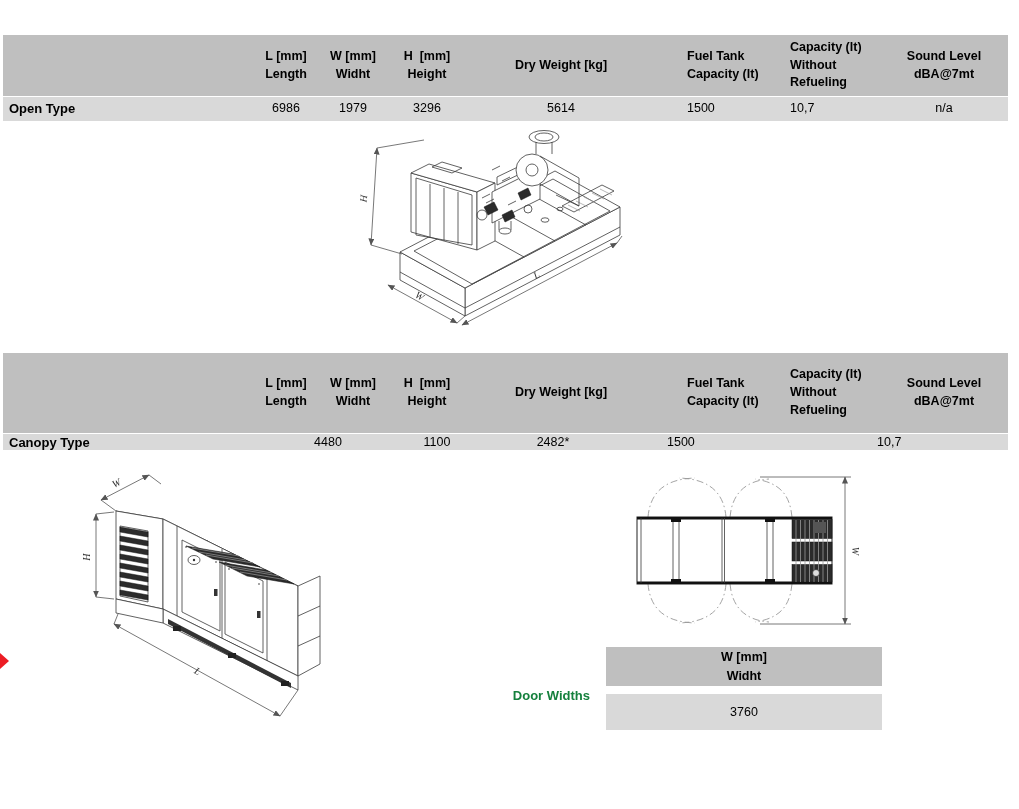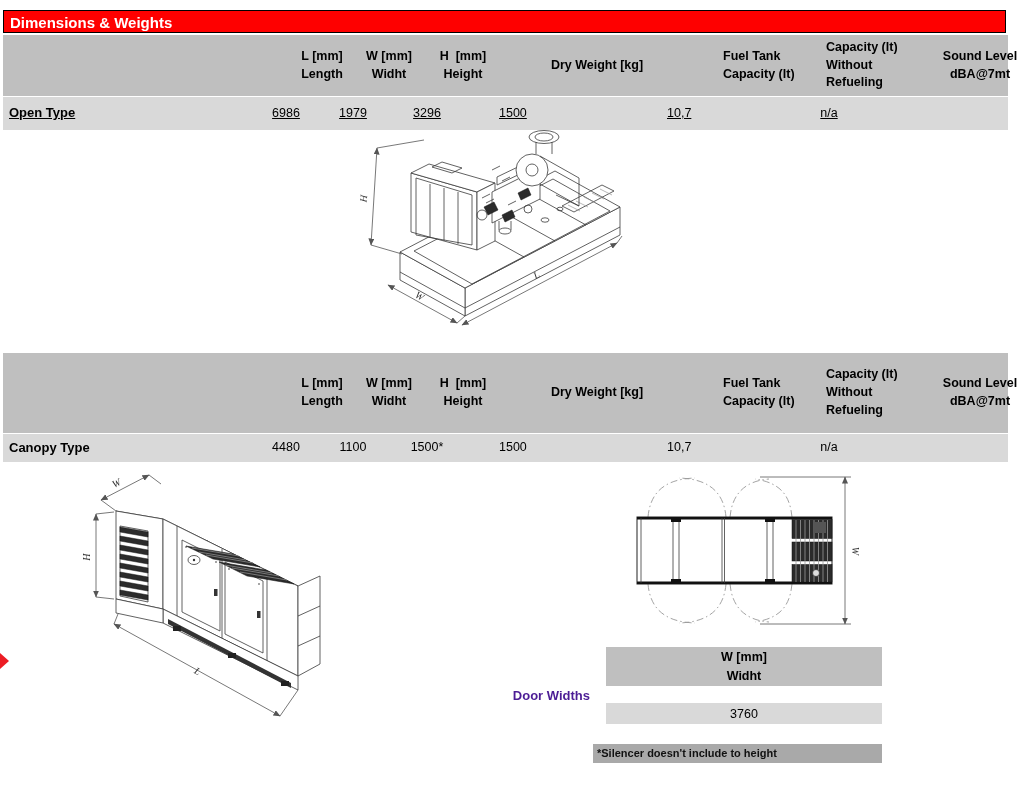--- a/index.html
+++ b/index.html
@@ -14,41 +14,41 @@
   .title-bar{
     position:absolute; left:3px; top:10px; width:1003px; height:23px;
     background:var(--red,#fe0000); border:1px solid #000;
     color:#fff; font-weight:bold; font-size:15px; line-height:23px;
     padding-left:6px; box-sizing:border-box;
   }
 
   
   .grid8{display:grid; grid-template-columns:250px 66px 68px 80px 188px 123px 102px 128px;}
   .tbl{position:absolute; left:3px; width:1005px;}
-  .thead{background:var(--hdr,#bfbfbf);padding-left:36px;}
+  .thead{background:var(--hdr,#bfbfbf);}
   .trow{background:var(--row,#d9d9d9); margin-top:1px;}
   .cell{display:flex; align-items:center; justify-content:center; text-align:center;
         font-size:12.5px; line-height:1.42; white-space:pre-wrap; color:#000;}
   .cell.b{font-weight:bold;}
   .cell.left{justify-content:flex-start; text-align:left;}
   .pad-fuel{padding-left:32px;}
   .pad-cap{padding-left:12px;}
   .rowlabel{justify-content:flex-start; text-align:left; font-weight:bold; padding-left:6px; font-size:13px;}
 
-  .t1 .thead{height:61px;} .t1 .trow{height:33px;text-decoration:underline;}
-  .t2 .thead{height:80px;} .t2 .trow{height:28px;}
+  .t1 .thead{height:61px;} .t1 .trow{height:24px;}
+  .t2 .thead{height:80px;} .t2 .trow{height:16px;gap:42px;}
 
   
   .door-label{position:absolute; left:455px; top:688px; width:135px; text-align:right;
-              font-weight:bold; font-size:13px; color:#4c1d95;}
+              font-weight:bold; font-size:13px; color:#15803d;}
   .door-tbl{position:absolute; left:606px; top:647px; width:276px;}
   .door-tbl .dhead{background:var(--hdr,#bfbfbf); height:39px; display:flex; align-items:center;
                    justify-content:center; text-align:center; font-weight:bold; font-size:12.5px;
                    line-height:1.45; white-space:pre-wrap;}
-  .door-tbl .drow{background:var(--row,#d9d9d9); height:21px; margin-top:17px; display:flex;
+  .door-tbl .drow{background:var(--row,#d9d9d9); height:36px; margin-top:8px; display:flex;
                   align-items:center; justify-content:center; font-size:12.5px;}
 
   
   .footnote{position:absolute; left:593px; top:744px; width:289px; height:19px;
             background:var(--note,#a9a9a9); font-size:11px; font-weight:bold; color:#111;
             line-height:19px; padding-left:4px; box-sizing:border-box;}
 
   
   .red-arrow{position:absolute; left:0; top:653px; width:0; height:0;
              border-top:8px solid transparent; border-bottom:8px solid transparent;
@@ -65,21 +65,20 @@
   .dim{stroke:#555; stroke-width:0.8; fill:none;}
   .dimtxt{font-family:"Liberation Serif", serif; font-style:italic; font-size:10px; fill:#333;}
   .dark{fill:#2b2b2b; stroke:#111; stroke-width:0.5;}
   .hatch{stroke:#999; stroke-width:0.7;}
 </style>
 </head>
 <body>
 
 <div id="page">
 
-  <div class="title-bar">Dimensions &amp; Weights</div>
 
   <div class="tbl t1" style="top:35px">
     <div class="grid8 thead">
       <div class="cell"></div>
       <div class="cell b">L [mm]
 Length</div>
       <div class="cell b">W [mm]
 Widht</div>
       <div class="cell b">H  [mm]
 Height</div>
@@ -90,20 +89,21 @@
 Without
 Refueling</div>
       <div class="cell b">Sound Level
 dBA@7mt</div>
     </div>
     <div class="grid8 trow">
       <div class="cell rowlabel">Open Type</div>
       <div class="cell">6986</div>
       <div class="cell">1979</div>
       <div class="cell">3296</div>
+      <div class="cell">5614</div>
       <div class="cell left pad-fuel">1500</div>
       <div class="cell left pad-cap">10,7</div>
       <div class="cell">n/a</div>
     </div>
   </div>
 
   <div class="drawing d-open">
     <svg width="330" height="222" viewBox="0 0 330 222">
       <defs>
         <marker id="arO" markerWidth="9" markerHeight="8" refX="6.5" refY="3" orient="auto-start-reverse" markerUnits="userSpaceOnUse">
@@ -199,21 +199,21 @@
       <div class="cell b left pad-cap">Capacity (lt)
 Without
 Refueling</div>
       <div class="cell b">Sound Level
 dBA@7mt</div>
     </div>
     <div class="grid8 trow">
       <div class="cell rowlabel">Canopy Type</div>
       <div class="cell">4480</div>
       <div class="cell">1100</div>
-      <div class="cell">1500*</div>
+      <div class="cell">2482*</div>
       <div class="cell left pad-fuel">1500</div>
       <div class="cell left pad-cap">10,7</div>
       <div class="cell">n/a</div>
     </div>
   </div>
 
   <div class="drawing d-canopy">
     <svg width="297" height="280" viewBox="0 0 297 280">
       <defs>
         <marker id="arC" markerWidth="9" markerHeight="8" refX="6.5" refY="3" orient="auto-start-reverse" markerUnits="userSpaceOnUse">
@@ -351,17 +351,16 @@
     </svg>
   </div>
 
   <div class="door-label">Door Widths</div>
   <div class="door-tbl">
     <div class="dhead">W [mm]
 Widht</div>
     <div class="drow">3760</div>
   </div>
 
-  <div class="footnote">*Silencer doesn't include to height</div>
 
   <div class="red-arrow"></div>
 
 </div>
 
 </body></html>

